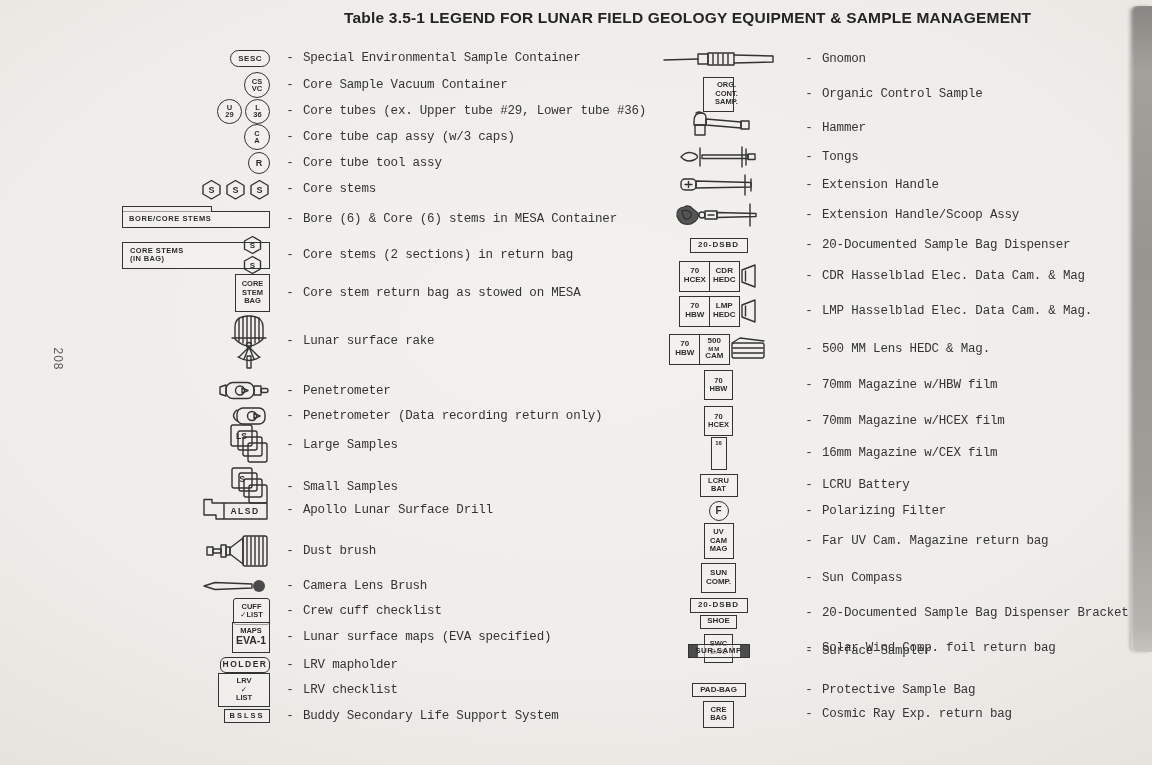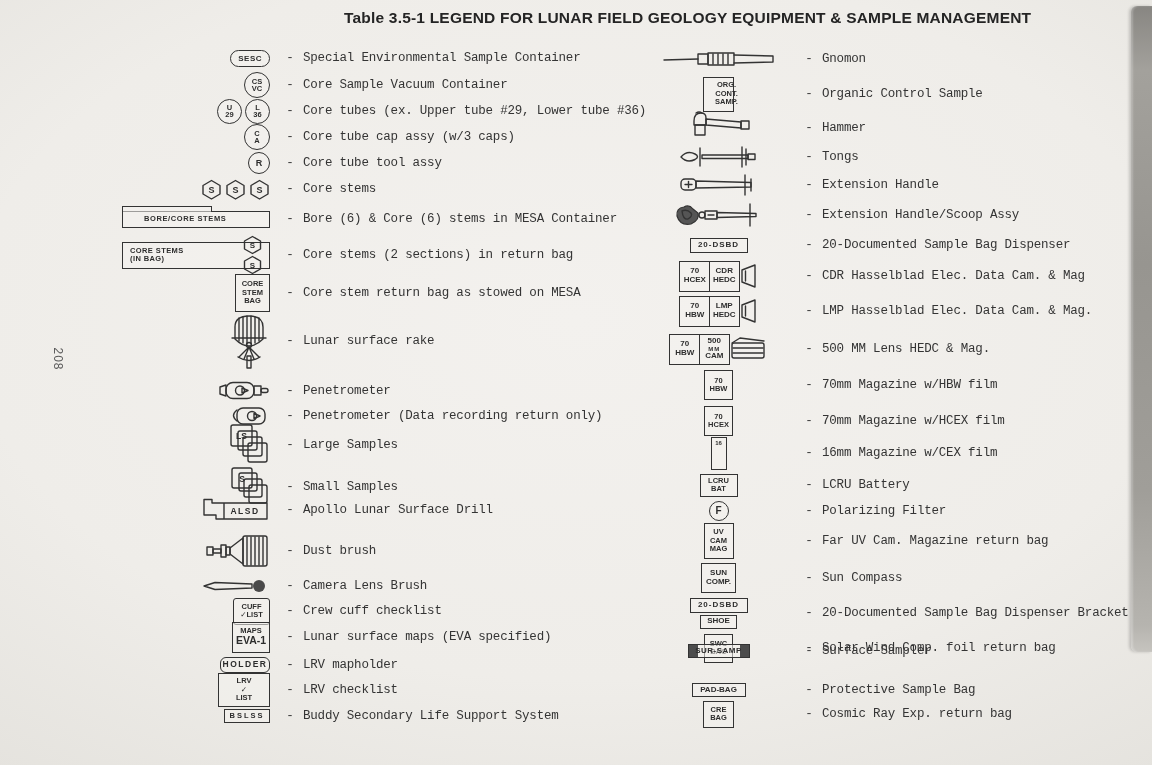--- a/index.html
+++ b/index.html
@@ -28,21 +28,21 @@
   .bx span{display:block;}
   .stad{border:1.5px solid #333;border-radius:11px;padding:3px 7px;font:bold 8px "Liberation Sans",sans-serif;
     letter-spacing:.5px;color:#2d2d2d;background:rgba(244,242,238,.55);}
   .circ{border:1.5px solid #333;border-radius:50%;box-sizing:border-box;display:flex;flex-direction:column;
     align-items:center;justify-content:center;font-family:"Liberation Sans",sans-serif;font-weight:bold;
     color:#2d2d2d;line-height:1;background:rgba(244,242,238,.55);}
   .circ.c26{width:26px;height:26px;font-size:7.5px;}
   .circ.c24{width:25px;height:25px;font-size:7.5px;}
   .circ.c22{width:22px;height:22px;font-size:9px;}
   .circ.f20{width:20px;height:20px;font-size:10px;}
-  .wbox{width:150px;height:17px;flex-direction:row;justify-content:flex-start;padding-left:21px;
+  .wbox{width:150px;height:17px;flex-direction:row;justify-content:flex-start;padding-left:6px;
     font-size:7.5px;letter-spacing:.6px;position:relative;}
   .wbox .tab{position:absolute;left:-1.5px;top:-6px;width:88px;height:5px;border:1.5px solid #333;
     border-bottom:none;background:rgba(244,242,238,.55);}
   .cbag{width:150px;height:27px;flex-direction:row;justify-content:space-between;padding:0 7px;font-size:7.5px;}
   .cbag .txt{text-align:left;letter-spacing:.4px;}
   .hexes{display:flex;gap:2px;align-items:center;}
   .sq3{width:35px;height:38px;font-size:7.5px;}
   .cuff{width:37px;height:27px;font-size:7.5px;border-radius:3px;}
   .maps{width:38px;height:31px;font-size:7.5px;}
   .maps .big{font-size:10.5px;}

